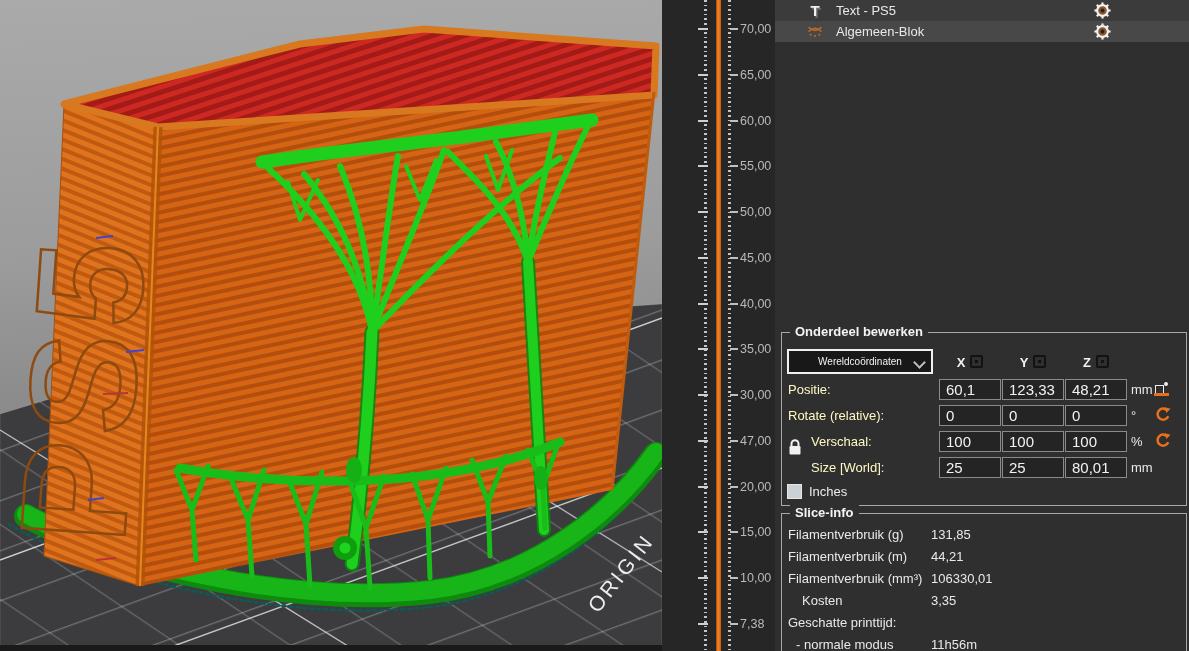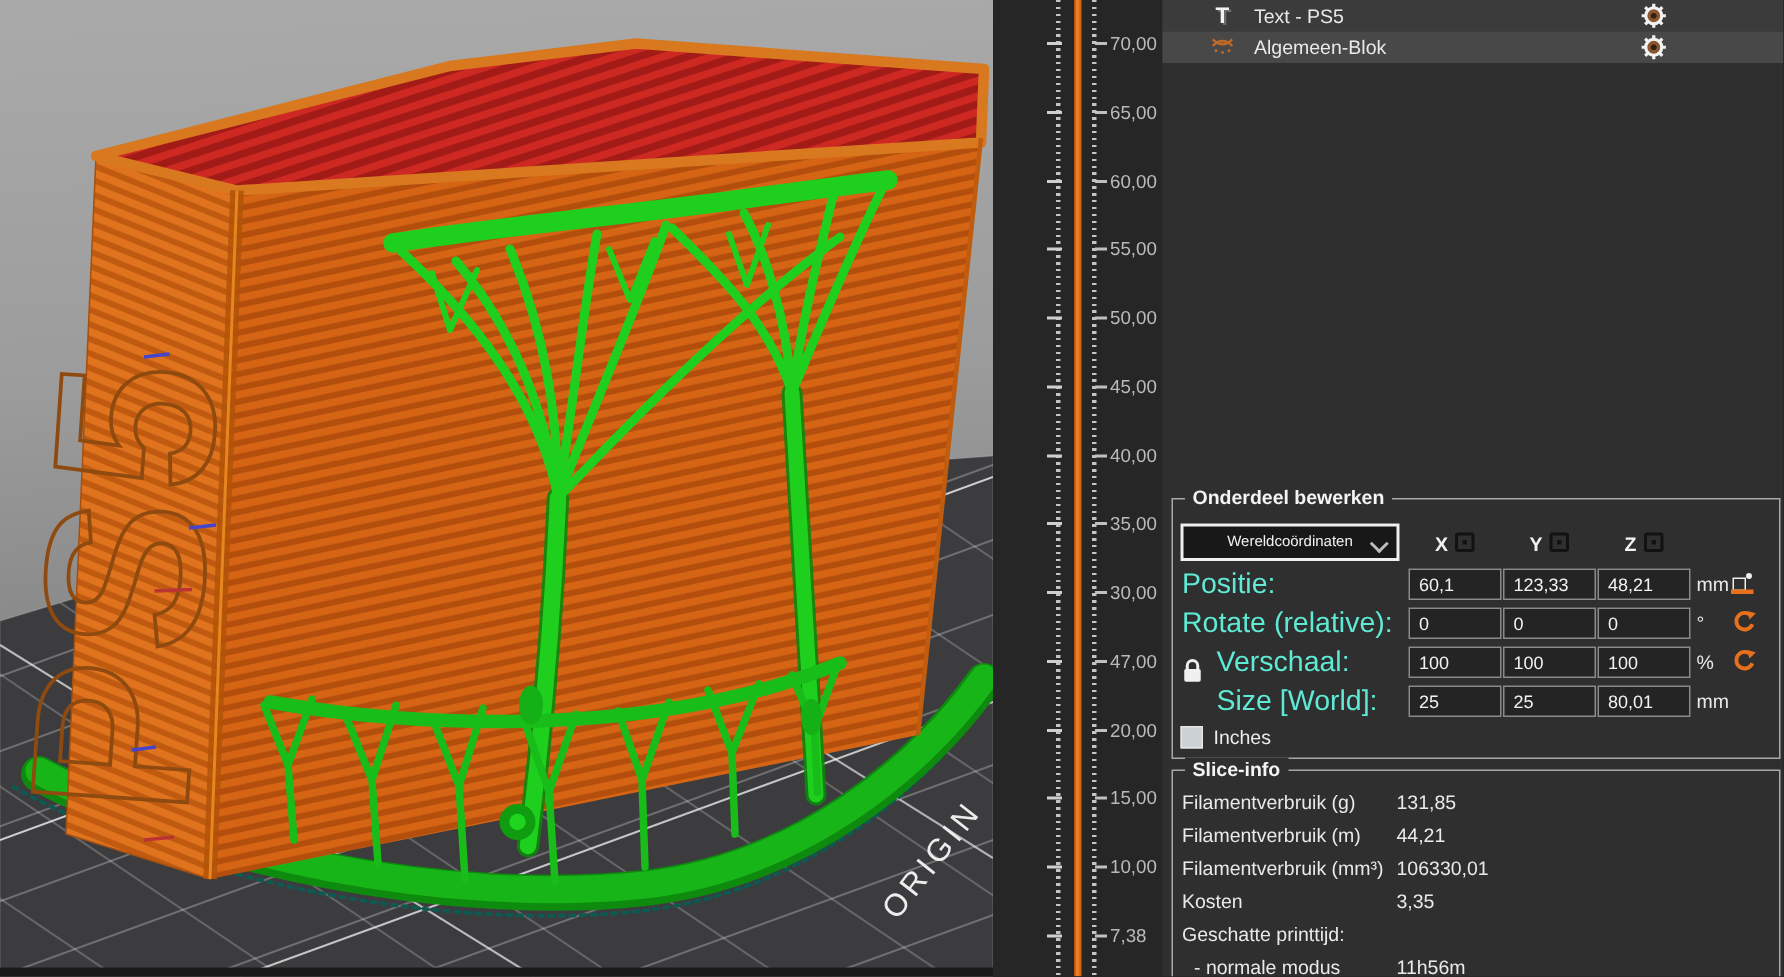--- a/index.html
+++ b/index.html
@@ -30,23 +30,23 @@
   
   .group{position:absolute;left:6px;width:404px;border:1px solid #a8a8a8;background:#2f2f2f;}
   .gtitle{position:absolute;top:-9px;left:8px;background:#2f2f2f;padding:0 5px;font-size:13px;font-weight:bold;color:#f4f4f4;}
   .combo{position:absolute;left:5px;top:16px;width:146px;height:25px;border:2px solid #f0f0f0;background:#181818;
          display:flex;align-items:center;justify-content:center;cursor:pointer;box-sizing:border-box;}
   .combo .val{font-size:10px;color:#f2f2f2;}
   .combo .chev{position:absolute;right:7px;top:7px;width:7px;height:7px;border-right:2px solid #bdbdbd;border-bottom:2px solid #bdbdbd;transform:rotate(45deg);}
   .axis-h{position:absolute;top:22px;width:62px;text-align:center;font-size:13px;font-weight:bold;color:#f2f2f2;}
   .axis-h .cbox{display:inline-block;width:9px;height:9px;border:2px solid #121212;border-radius:2px;margin-left:5px;vertical-align:-1px;position:relative;cursor:pointer;}
   .axis-h .cbox::after{content:"";position:absolute;left:3px;top:3px;width:3px;height:3px;background:#121212;}
-  .erow-label{position:absolute;font-size:19px;color:#5eead4;height:21px;line-height:21px;}
+  .erow-label{position:absolute;font-size:13px;color:#fef9c3;height:21px;line-height:21px;}
   .ein{position:absolute;width:62px;height:21px;background:#242424;border:1px solid #8a8a8a;color:#f2f2f2;
-       font-size:12px;font-family:"Liberation Sans",sans-serif;padding:0 0 0 6px;box-sizing:border-box;}
+       font-size:15px;font-family:"Liberation Sans",sans-serif;padding:0 0 0 6px;box-sizing:border-box;}
   .eunit{position:absolute;left:349px;font-size:13px;color:#eaeaea;height:21px;line-height:21px;}
   .eact{position:absolute;left:371px;width:18px;height:18px;background:none;border:none;padding:0;cursor:pointer;}
   .bedicon{position:relative;width:16px;height:15px;display:inline-block;}
   .bedicon .sq{position:absolute;left:1px;top:4px;width:7px;height:7px;border:1.5px solid #ededed;}
   .bedicon .dot{position:absolute;right:2px;top:1px;width:4px;height:4px;border-radius:50%;background:#ededed;}
   .bedicon .bar{position:absolute;left:0;bottom:0;width:15px;height:3px;background:#e8701c;}
   .lock{position:absolute;left:6px;top:106px;width:14px;height:17px;cursor:pointer;}
   .chk{position:absolute;left:5px;top:151px;display:flex;align-items:center;cursor:pointer;}
   .chk .box{width:13px;height:13px;background:#ccd1d5;border:1px solid #e6e6e6;margin-right:7px;}
   .chk .clbl{font-size:13px;color:#ececec;}
@@ -312,21 +312,21 @@
 
     <div class="group" style="top:513px;height:160px;">
       <span class="gtitle">Slice-info</span>
       <div id="slice-rows">
           <div class="srow-label" style="top: 13px; left: 6px;">Filamentverbruik (g)</div>
           <div class="srow-value" style="top: 13px;">131,85</div>
           <div class="srow-label" style="top: 35px; left: 6px;">Filamentverbruik (m)</div>
           <div class="srow-value" style="top: 35px;">44,21</div>
           <div class="srow-label" style="top: 57px; left: 6px;">Filamentverbruik (mm³)</div>
           <div class="srow-value" style="top: 57px;">106330,01</div>
-          <div class="srow-label" style="top: 79px; left: 6px;">Kosten</div>
+          <div class="srow-label" style="top: 79px; left: 20px;">Kosten</div>
           <div class="srow-value" style="top: 79px;">3,35</div>
           <div class="srow-label" style="top: 101px; left: 6px;">Geschatte printtijd:</div>
           <div class="srow-label" style="top: 123px; left: 14px;">- normale modus</div>
           <div class="srow-value" style="top: 123px;">11h56m</div>
         </div>
     </div>
   </div>
 </div>
 
 </body></html>

